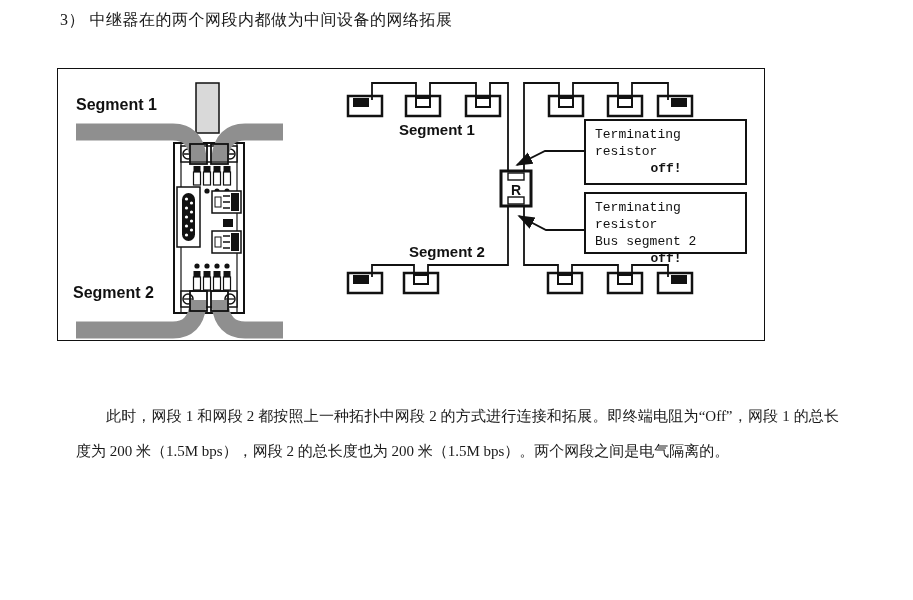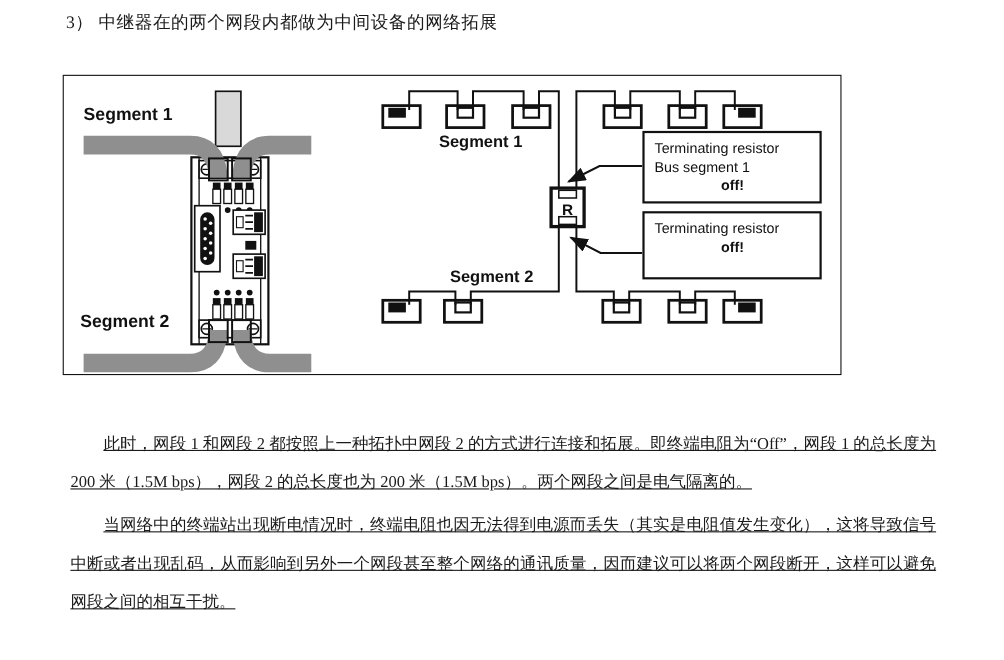--- a/index.html
+++ b/index.html
@@ -23,34 +23,34 @@
   .figure svg{position:absolute;left:0;top:0;}
   .seg-label{
     position:absolute;
     font-family:"Liberation Sans", sans-serif;
     font-weight:700;font-size:15px;color:#111;white-space:nowrap;text-align:right;
   }
   .seg-label.big{font-size:16px;}
   .callout{
     position:absolute;width:163px;box-sizing:border-box;
     border:2px solid #111;background:#fff;
-    font-family:Liberation Sans, sans-serif;
+    font-family:Liberation Mono, monospace;
     font-size:13px;line-height:1.3;color:#111;
     padding:6px 8px 5px 9px;
   }
   .callout .off{font-weight:700;text-align:center;}
   .caption{
     position:absolute;left:60px;top:350px;right:58px;
     font-size:15px;
   }
   .bodytext{
     position:absolute;left:60px;top:383px;right:58px;
     font-size:15px;line-height:35px;text-align:justify;
   }
-  .bodytext p{margin:4px;text-indent:2em;text-decoration:underline;}
+  .bodytext p{margin:16px;text-indent:2em;}
 </style>
 </head>
 <body>
 
 <div class="page">
 
   <div class="heading">3）  中继器在的两个网段内都做为中间设备的网络拓展</div>
 
   <div class="figure">
 
@@ -238,28 +238,27 @@
       </g>
     </svg>
 
     <div class="seg-label big" style="left:18px;top:27px;">Segment 1</div>
     <div class="seg-label big" style="left:15px;top:215px;">Segment 2</div>
     <div class="seg-label" style="left:341px;top:52px;">Segment 1</div>
     <div class="seg-label" style="left:351px;top:174px;">Segment 2</div>
 
     <div class="callout" style="left:526px;top:50px;height:66px;">
       <div>Terminating resistor</div>
-      <div>Bus segment 1</div>
       <div class="off">off!</div>
     </div>
     <div class="callout" style="left:526px;top:123px;height:62px;">
       <div>Terminating resistor</div>
+      <div>Bus segment 2</div>
       <div class="off">off!</div>
     </div>
   </div>
 
 
   <div class="bodytext">
     <p>此时，网段 1 和网段 2 都按照上一种拓扑中网段 2 的方式进行连接和拓展。即终端电阻为“Off”，网段 1 的总长度为 200 米（1.5M bps），网段 2 的总长度也为 200 米（1.5M bps）。两个网段之间是电气隔离的。</p>
-    <p>当网络中的终端站出现断电情况时，终端电阻也因无法得到电源而丢失（其实是电阻值发生变化），这将导致信号中断或者出现乱码，从而影响到另外一个网段甚至整个网络的通讯质量，因而建议可以将两个网段断开，这样可以避免网段之间的相互干扰。</p>
   </div>
 
 </div>
 
 </body></html>

